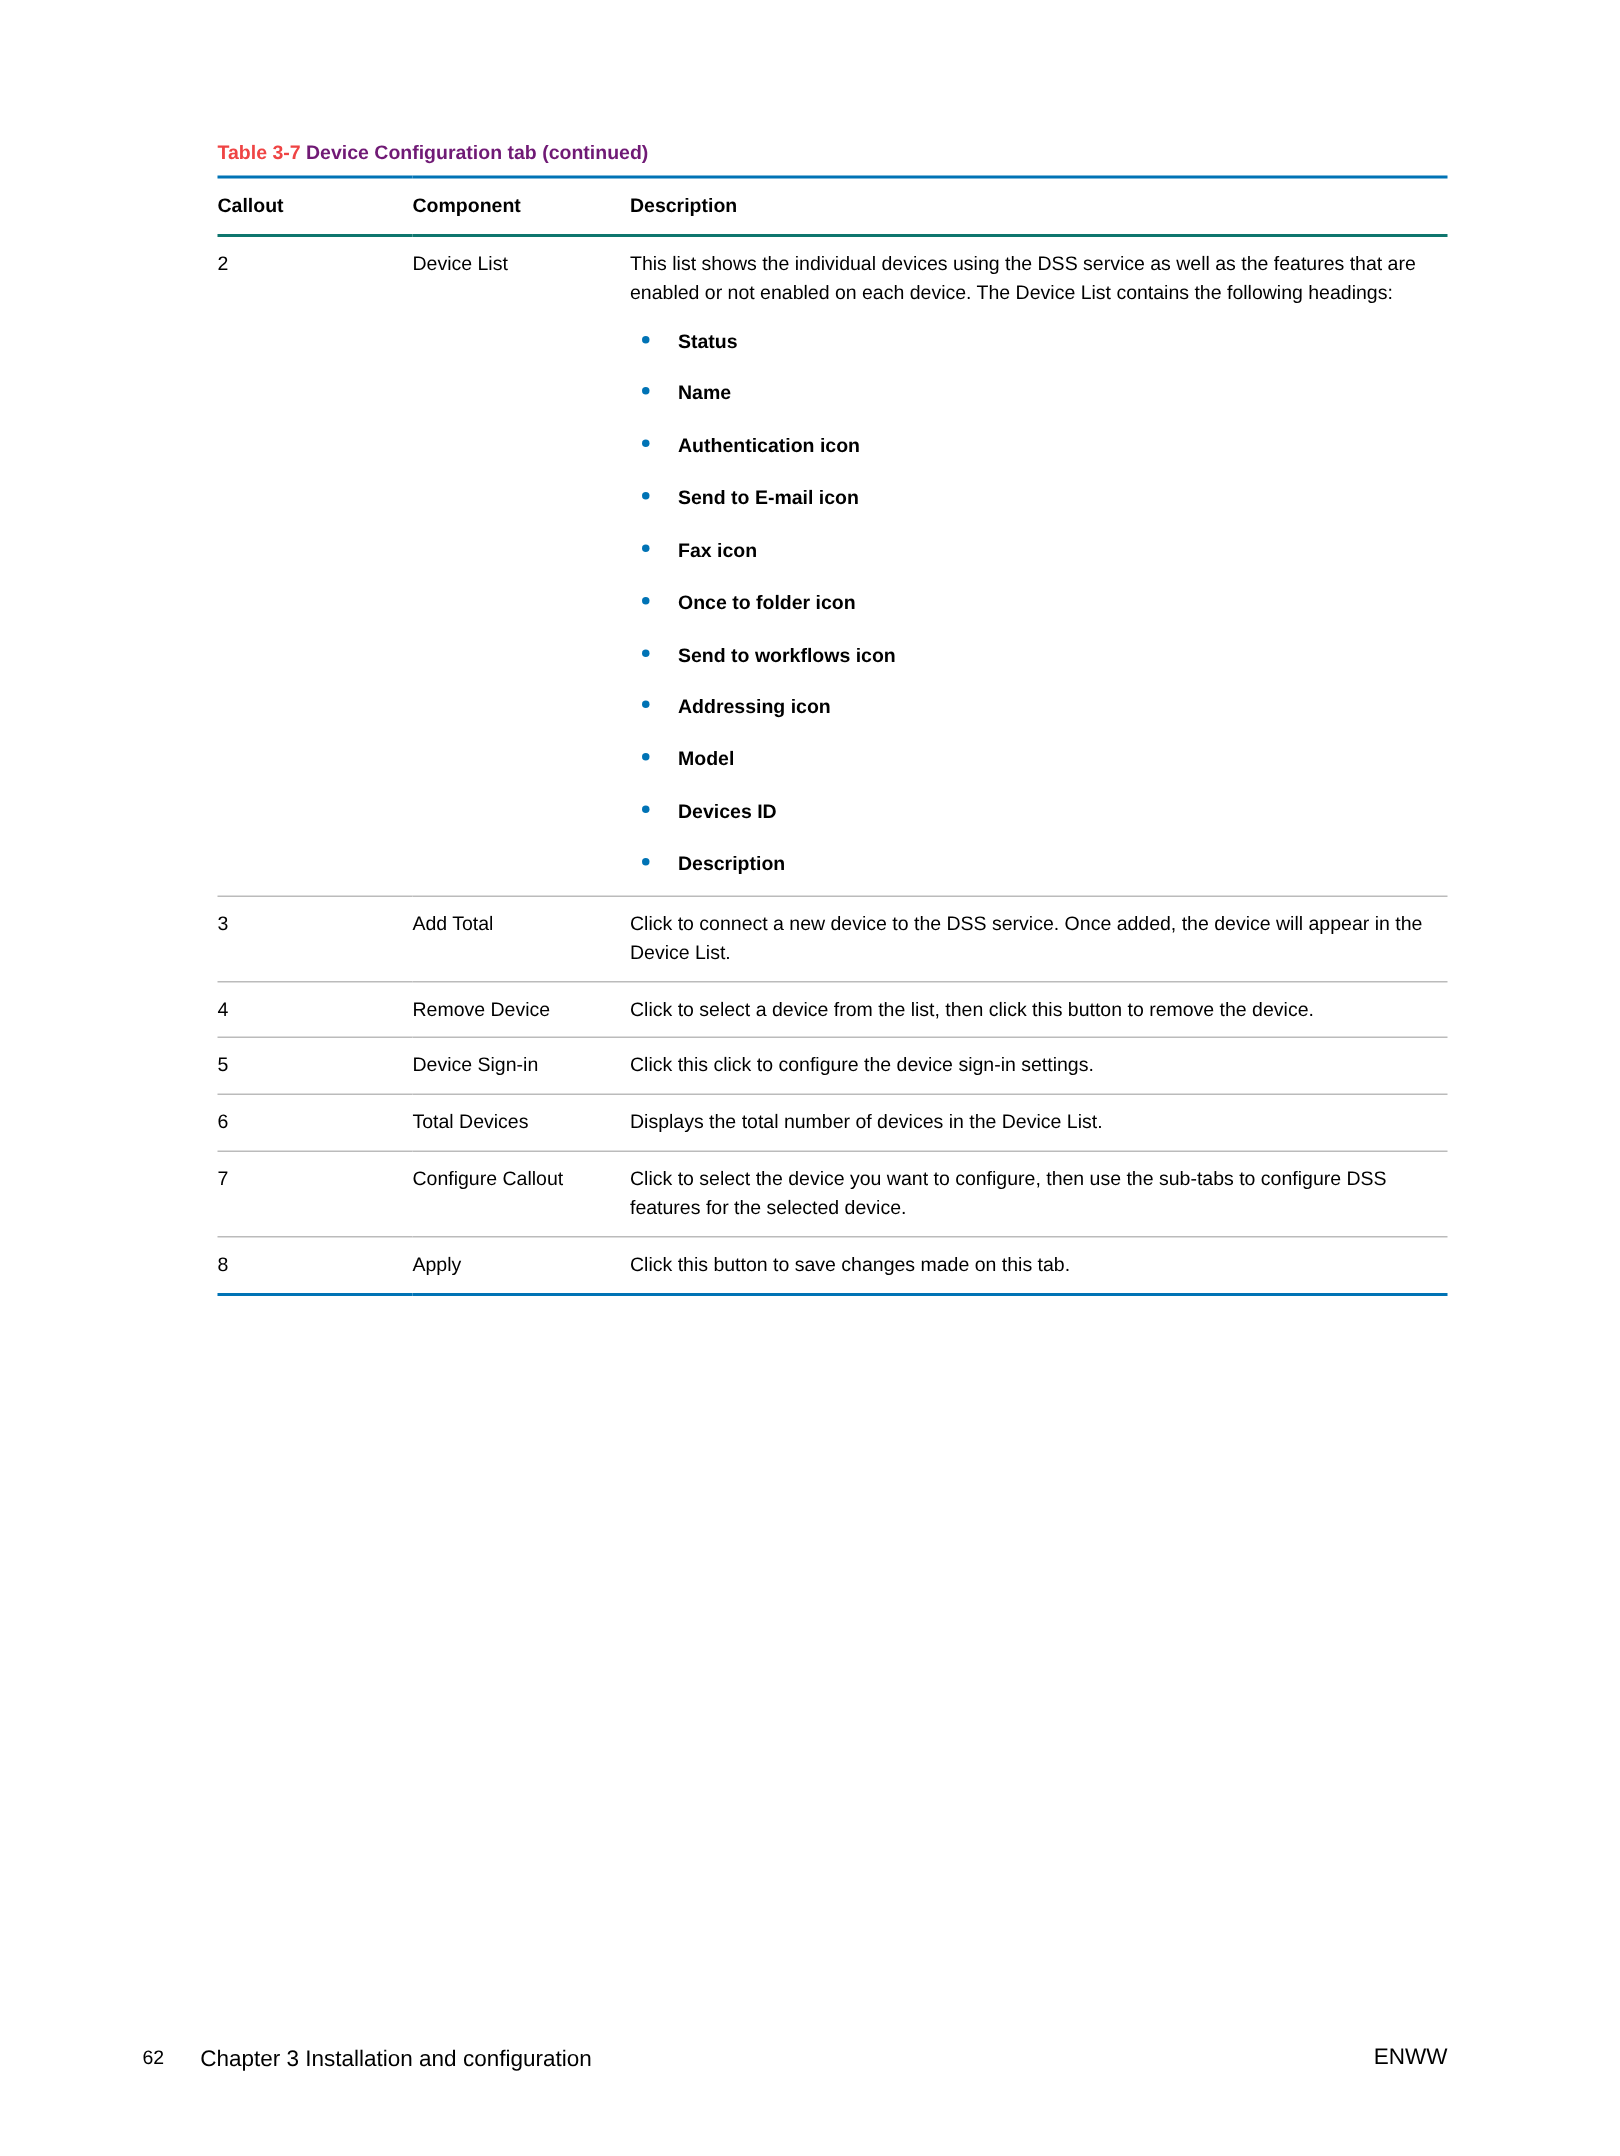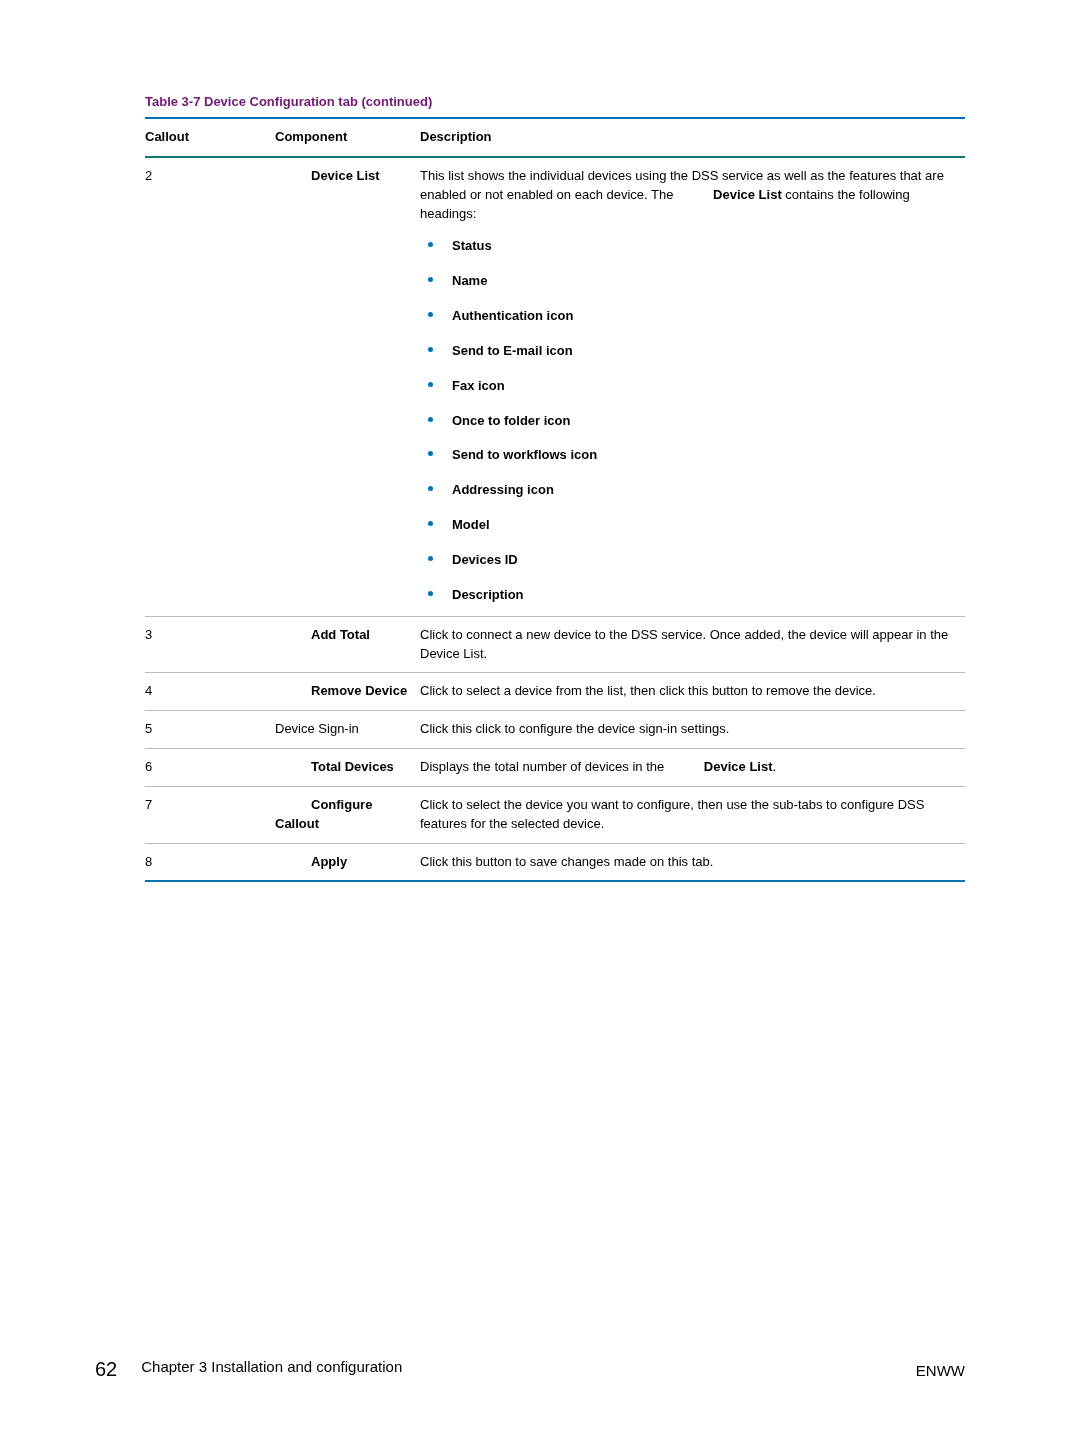--- a/index.html
+++ b/index.html
@@ -15,21 +15,21 @@
     position: relative;
   }
   .page {
     padding: 94px 115px 0 145px;
   }
   .table-caption {
     font-size: 13px;
     margin-bottom: 8px;
   }
   .table-caption .tbl-label {
-    color: #701a75;
+    color: #ef4444;
     font-weight: bold;
   }
   .table-caption .tbl-title {
     font-weight: bold;
     color: #701a75;
   }
   table.data {
     border-collapse: collapse;
     width: 100%;
     border-top: 2px solid #0073b5;
@@ -45,21 +45,21 @@
   }
   table.data thead th {
     font-weight: bold;
     border-bottom: 2px solid #0f766e;
   }
   table.data tbody tr:last-child td {
     border-bottom: none;
   }
   .col-callout { width: 130px; }
   .col-component { width: 145px; }
-  .bold { font-weight: bold; margin-left: 36px; }
+  .bold { font-weight: normal; }
   ul.bullets {
     list-style: none;
     padding: 0;
     margin: 14px 0 0 0;
   }
   ul.bullets li {
     position: relative;
     padding-left: 32px;
     margin-bottom: 16px;
     font-weight: bold;
@@ -85,21 +85,21 @@
     display: flex;
     justify-content: space-between;
     align-items: baseline;
     font-size: 15px;
   }
   .footer .left {
     display: flex;
     gap: 24px;
   }
   .footer .pageno {
-    font-size: 20px;
+    font-size: 13px;
   }
 </style>
 </head>
 <body>
 
 <div class="page">
   <div class="table-caption">
     <span class="tbl-label">Table 3-7</span><span class="tbl-title">  Device Configuration tab (continued)</span>
   </div>
 

